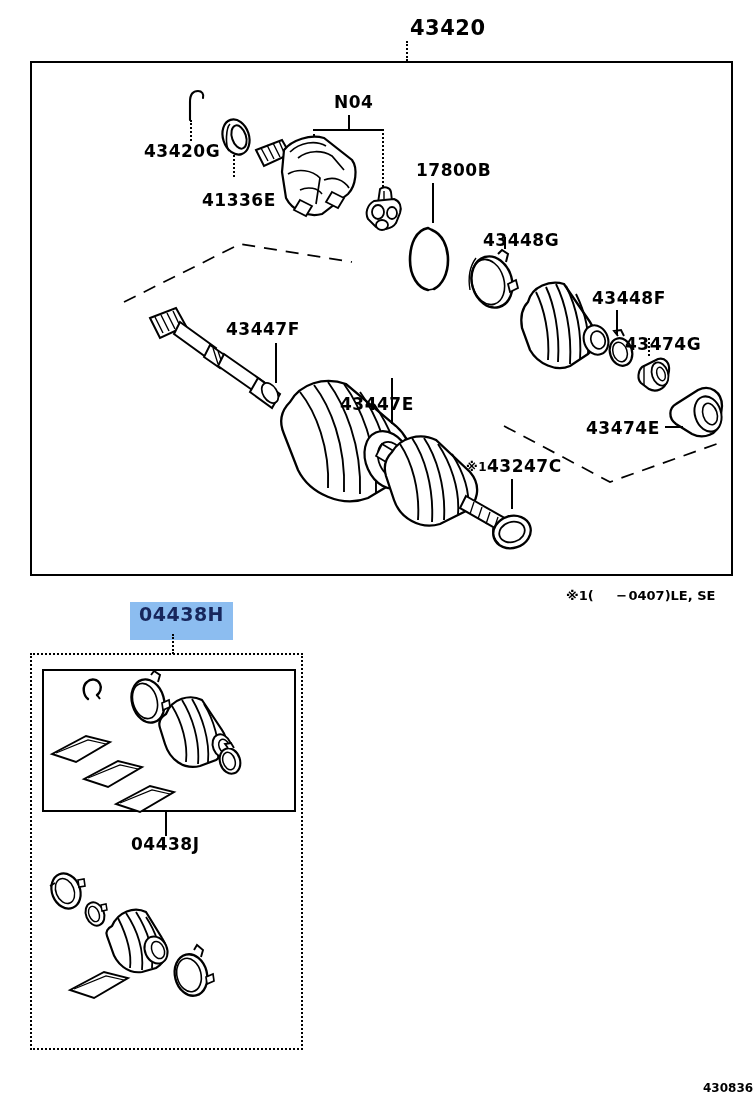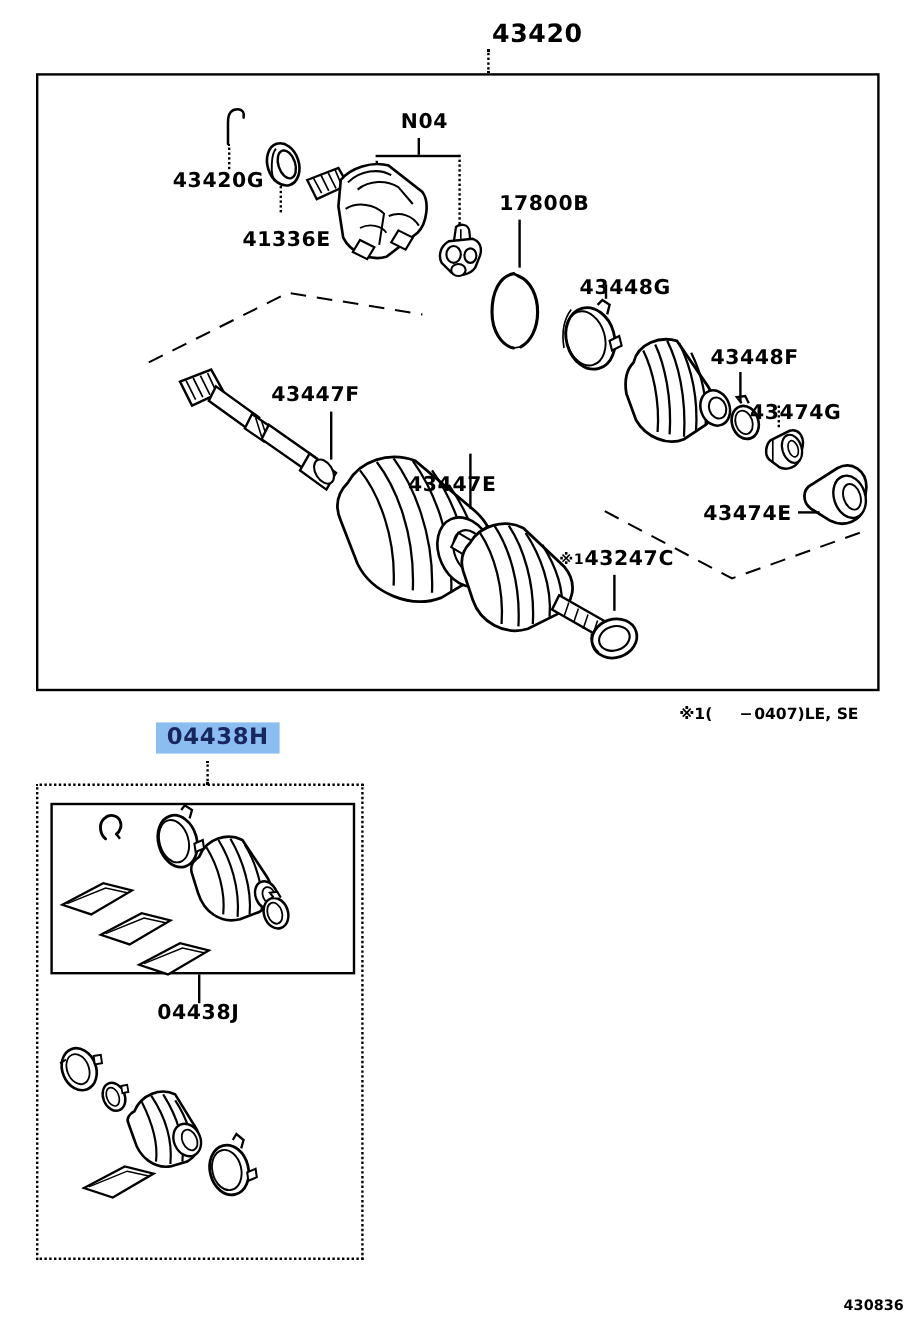--- a/index.html
+++ b/index.html
@@ -53,21 +53,21 @@
     width: 0;
     border-left: 2px dotted #000000;
   }
   .highlight {
     position: absolute;
     background: #8cbdf0;
     color: #17265c;
     font-weight: bold;
     font-size: 19px;
     font-family: "DejaVu Sans", sans-serif;
-    padding: 3px 9px 4px 9px;
+    padding: 3px 9px 16px 9px;
     letter-spacing: 0.5px;
     line-height: 1;
   }
   .note {
     position: absolute;
     font-family: "DejaVu Sans Mono", monospace;
     font-size: 14px;
     color: #000000;
     white-space: nowrap;
   }

